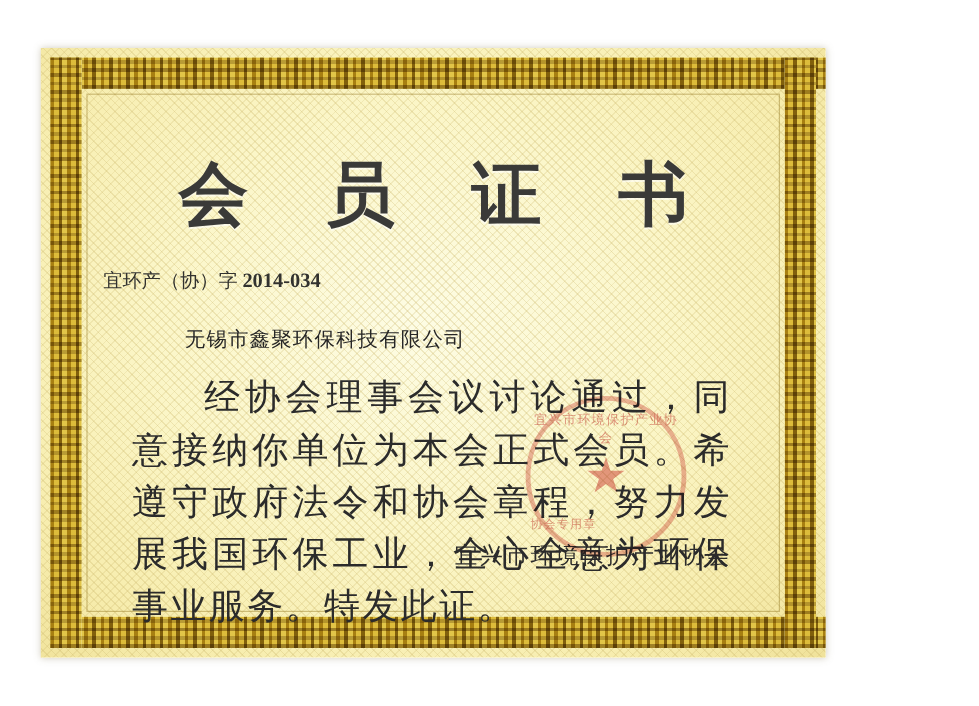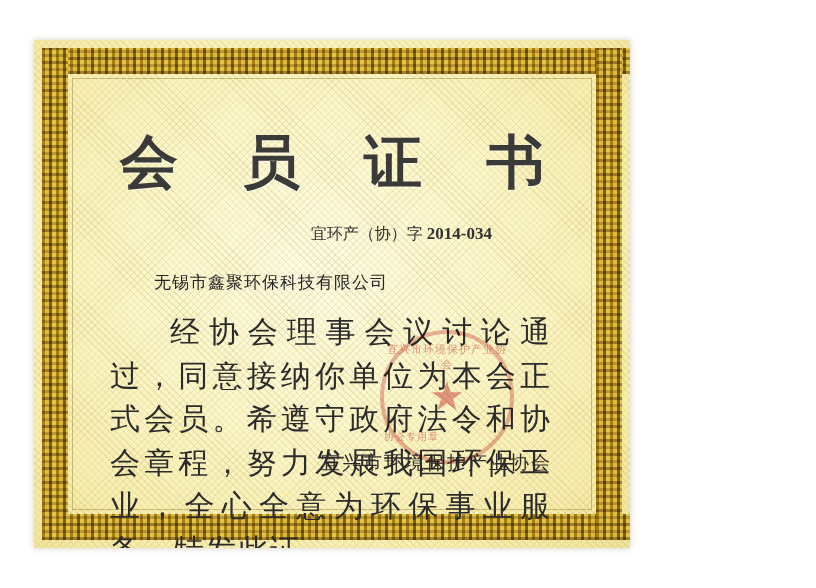--- a/index.html
+++ b/index.html
@@ -20,21 +20,21 @@
     width: 816px;
     height: 588px;
     background: #ffffff;
   }
 
   
   #certificate-sheet {
     position: absolute;
     left: 34px;
     top: 40px;
-    width: 596px;
+    width: 654px;
     height: 508px;
     background:
       radial-gradient(ellipse at 48% 45%, #fdfce4 0%, #fbf6c8 45%, #f7edae 78%, #f0e29a 100%);
     box-shadow: 0 0 6px rgba(120,110,70,0.35);
     overflow: hidden;
   }
 
   
   #paper-texture {
     position: absolute;
@@ -89,25 +89,24 @@
     letter-spacing: 22px;
     text-indent: 22px;
     color: #3a3a38;
     margin-top: 38px;
     text-shadow: 0 1px 0 rgba(255,255,255,0.6);
   }
 
   #cert-number-row {
     margin-top: 22px;
     padding-right: 86px;
-    text-align: right;
+    text-align: left;
     font-size: 16px;
     color: #32322f;
     white-space: nowrap;
-    margin-left: 44px;
   }
   #cert-number-label { font-family: "DejaVu Serif", "Liberation Serif", serif; }
   #cert-number-value {
     font-family: "Liberation Serif", serif;
     font-weight: bold;
     font-size: 17px;
     margin-left: 4px;
   }
 
   #recipient {

